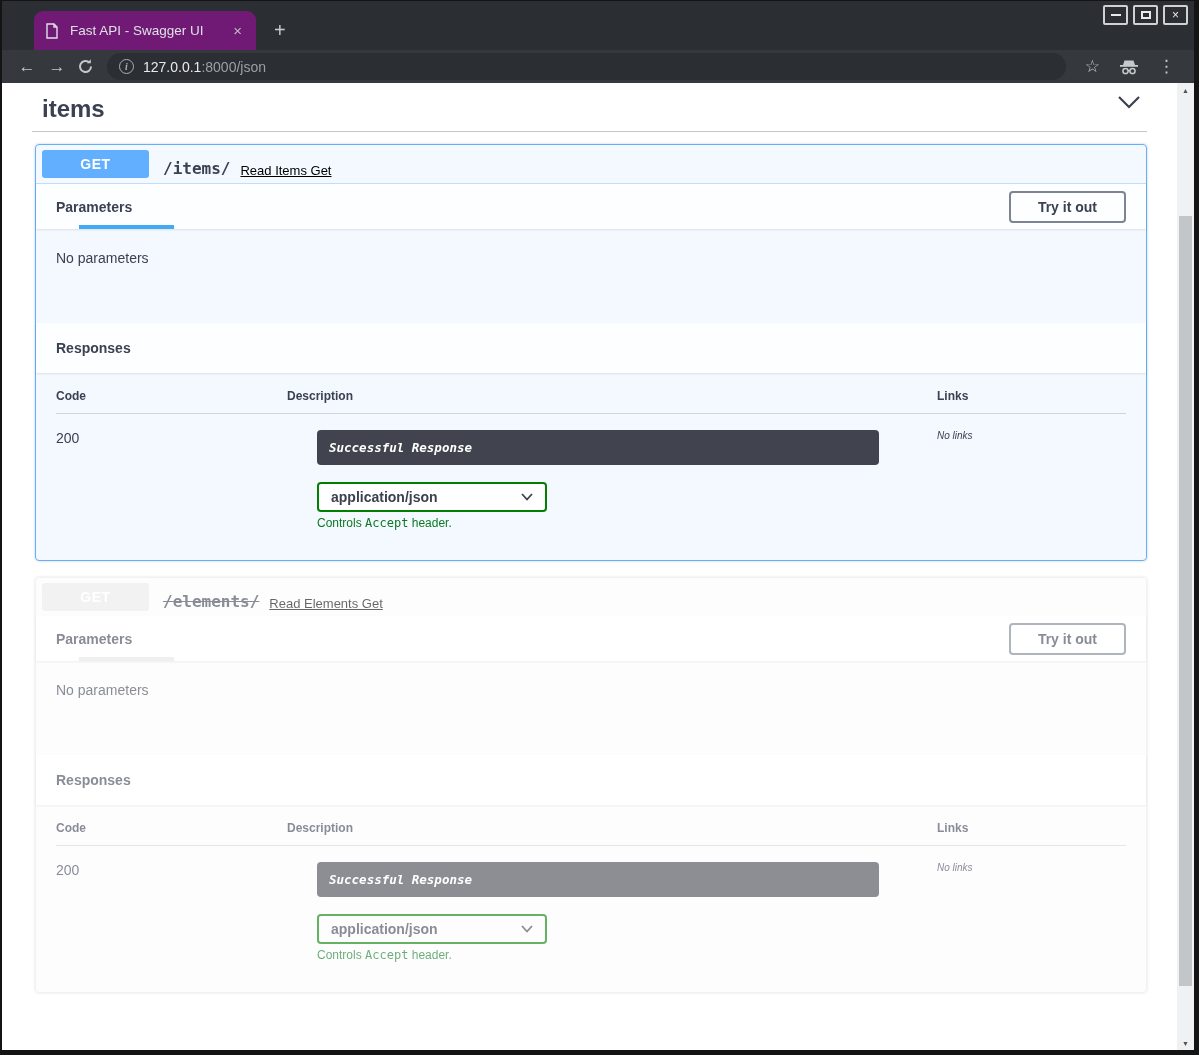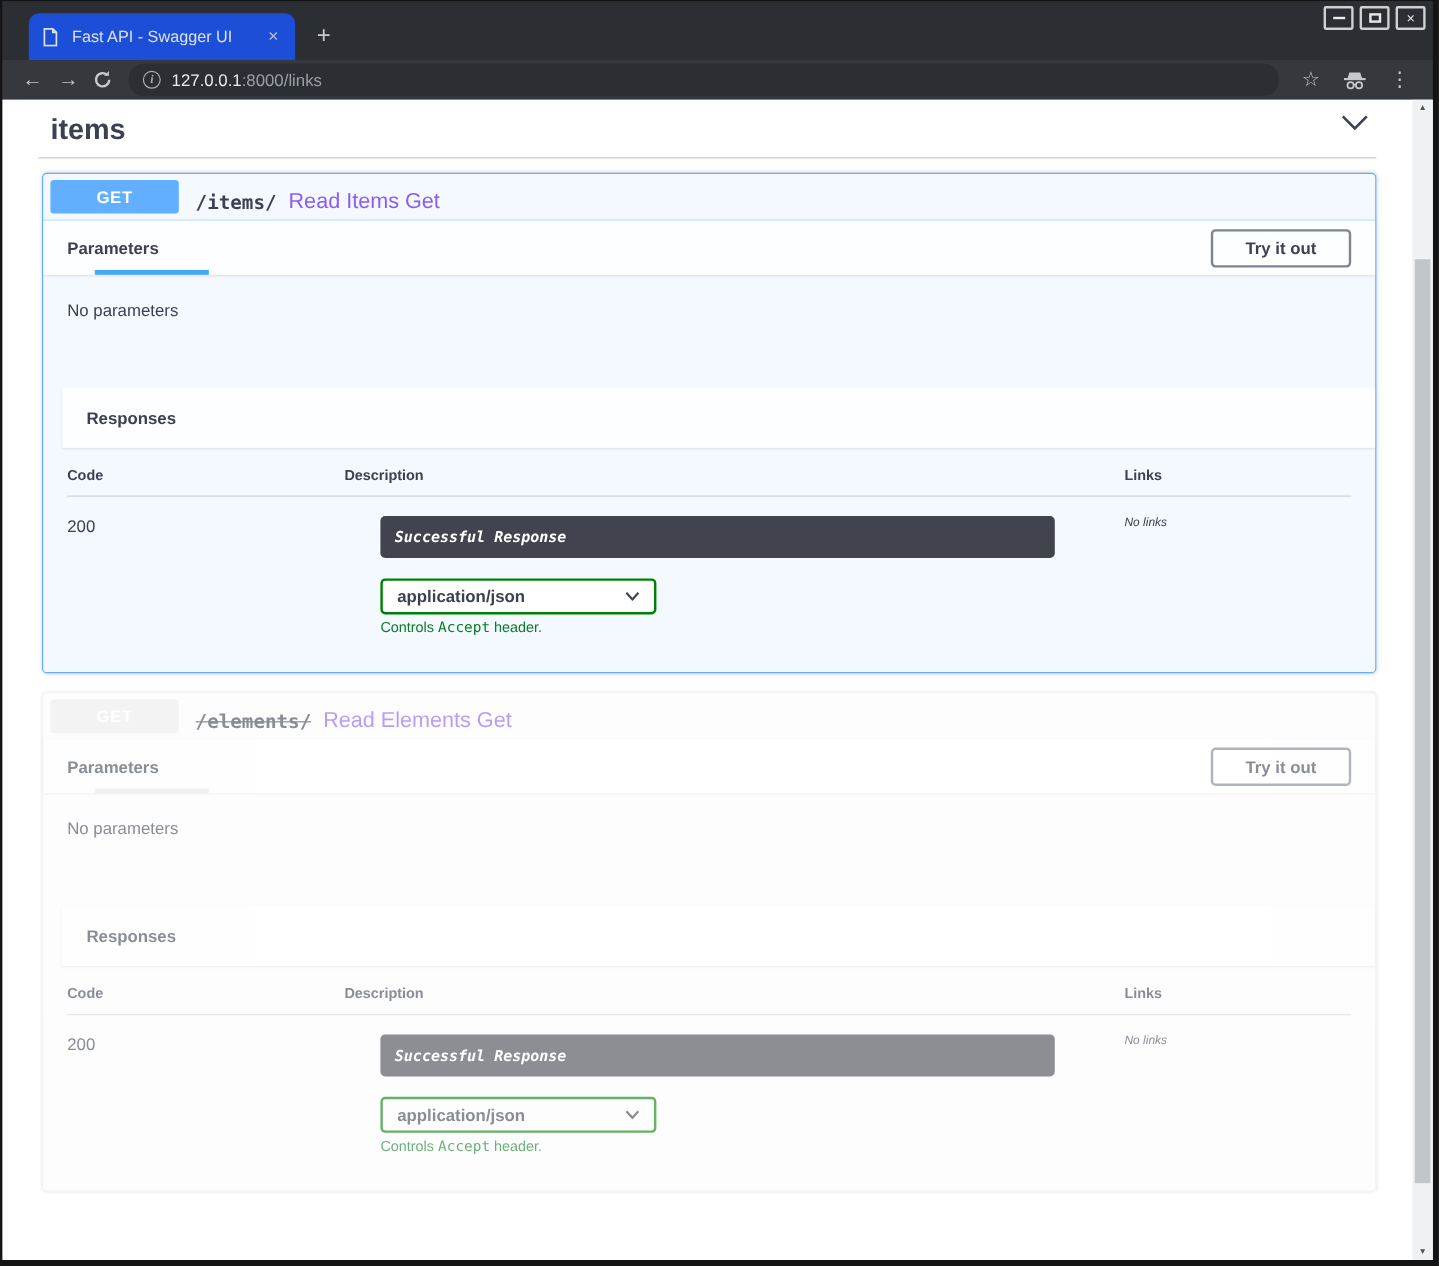--- a/index.html
+++ b/index.html
@@ -1,21 +1,21 @@
 <!DOCTYPE html>
 <html><head>
 <meta charset="utf-8">
 <style>
   * { margin: 0; padding: 0; box-sizing: border-box; }
   html,body { width: 1199px; height: 1055px; font-family: "Liberation Sans", sans-serif; background: #1a1a1a; }
   .window { width: 1199px; height: 1055px; border-left: 2px solid #141414; border-right: 5px solid #141414; border-bottom: 5px solid #141414; border-top: 1px solid #141414; display: flex; flex-direction: column; background: #2b2e32; }
 
   
   .titlebar { height: 49px; background: #2b2e32; position: relative; display: flex; align-items: flex-end; }
-  .tab { margin-left: 22px; width: 222px; height: 39px; background: #1d4ed8; border-radius: 9px 9px 0 0; display: flex; align-items: center; padding: 0 10px; color: #dde1e4; }
+  .tab { margin-left: 32px; width: 222px; height: 39px; background: #701a75; border-radius: 9px 9px 0 0; display: flex; align-items: center; padding: 0 10px; color: #dde1e4; }
   .tab-favicon { width: 16px; height: 16px; margin-right: 10px; flex: none; }
   .tab-title { font-size: 13.5px; flex: 1; white-space: nowrap; overflow: hidden; }
   .tab-close { color: #b9bdc1; font-size: 15px; padding: 0 4px; cursor: default; }
   .new-tab { color: #c7cace; font-size: 20px; margin-left: 18px; margin-bottom: 8px; }
   .win-controls { position: absolute; top: 4px; right: 6px; display: flex; gap: 5px; }
   .win-btn { width: 25px; height: 20px; border: 2px solid #cfd1d3; border-radius: 2px; display: flex; align-items: center; justify-content: center; color: #e8eaed; font-size: 12px; line-height: 1; background: transparent; }
   .win-btn .bar { width: 10px; height: 2px; background: #e8eaed; }
   .win-btn .box { width: 10px; height: 8px; border: 2px solid #e8eaed; }
 
   .toolbar { height: 33px; background: #35383c; display: flex; align-items: center; padding: 0 10px; }
@@ -38,32 +38,32 @@
 
   .opblock { margin: 12px 30px 16px 33px; border: 1px solid #61affe; border-radius: 4px; background: rgba(97,175,254,.08); box-shadow: 0 0 3px rgba(0,0,0,.19); }
   .opblock.deprecated { opacity: .6; border-color: #ebebeb; background: rgba(235,235,235,.18); }
 
   .op-summary { display: flex; align-items: flex-end; padding: 5px 6px; border-bottom: 1px solid rgba(97,175,254,.35); }
   .deprecated .op-summary { border-bottom: none; }
   .method-badge { width: 107px; padding: 6px 0; text-align: center; background: #61affe; color: #fff; font-weight: bold; font-size: 14px; border-radius: 3px; letter-spacing: .5px; }
   .deprecated .method-badge { background: #ebebeb; }
   .op-path { font-family: "DejaVu Sans Mono", monospace; font-weight: bold; font-size: 16px; color: #3b4151; margin: 0 10px 0 14px; }
   .deprecated .op-path { text-decoration: line-through; }
-  .op-desc { font-size: 18px; color: #8b5cf6; }
+  .op-desc { font-size: 13px; color: #000000; text-decoration: underline; }
 
   .op-warning { padding: 18px 20px 18px; font-size: 14px; font-weight: bold; color: #3b4151; }
 
   .section-strip { position: relative; display: flex; align-items: center; justify-content: space-between; padding: 0 20px; height: 45px; background: rgba(255,255,255,.8); box-shadow: 0 1px 2px rgba(0,0,0,.1); }
   .strip-label { font-size: 14px; font-weight: bold; color: #3b4151; }
   .tab-underline { position: absolute; left: 43px; bottom: 0; width: 95px; height: 4px; background: #42aaf5; }
   .deprecated .tab-underline { background: #e6e6e6; }
   .tryout-btn { border: 2px solid #7d8492; border-radius: 4px; background: transparent; color: #3b4151; font-weight: bold; font-size: 14px; padding: 6px 27px; font-family: "Liberation Sans", sans-serif; }
 
   .no-params { padding: 21px 20px 57px; font-size: 14px; }
-  .responses-strip { height: 50px; margin-left: 16px; }
+  .responses-strip { height: 50px; }
   .responses-body { padding: 16px 20px 30px; }
   .resp-grid { display: grid; grid-template-columns: 231px 1fr 189px; }
   .resp-head { font-size: 12px; font-weight: bold; padding-bottom: 10px; border-bottom: 1px solid rgba(59,65,81,.2); }
   .resp-row { padding-top: 16px; font-size: 14px; gap: 30px; }
   .resp-box { background: #41444e; border-radius: 4px; padding: 10px 12px; color: #fff; font-family: "DejaVu Sans Mono", monospace; font-style: italic; font-size: 12.5px; font-weight: bold; margin-right: 28px; }
   .media-select { margin-top: 17px; width: 230px; height: 30px; border: 2px solid #008000; border-radius: 4px; background: #fff; display: flex; align-items: center; justify-content: space-between; padding: 0 12px; font-size: 14px; font-weight: bold; color: #3b4151; }
   .deprecated .media-select { background: transparent; }
   .media-hint { margin-top: 4px; font-size: 12px; color: #0c7a22; }
   .media-hint .mono { font-family: "DejaVu Sans Mono", monospace; }
   .no-links { font-style: italic; font-size: 10px; color: #3b4151; }
@@ -103,21 +103,21 @@
   <div class="toolbar">
     <span class="nav-icon">←</span>
     <span class="nav-icon">→</span>
     <svg class="reload-svg" viewBox="0 0 17 17">
       <path d="M14 8.5 a5.5 5.5 0 1 1 -1.6 -3.9" fill="none" stroke="#c6c9cc" stroke-width="2"></path>
       <path d="M13.8 1.2 v4 h-4 z" fill="#c6c9cc"></path>
     </svg>
     <div class="urlbar">
       <span class="info-badge">i</span>
       <span class="url-host">127.0.0.1</span>
-        <span class="url-rest">:8000/links</span>
+        <span class="url-rest">:8000/json</span>
     </div>
     <span class="act-icon">☆</span>
     <svg class="incognito-svg" viewBox="0 0 22 16">
       <path d="M5 6 L6.5 1.5 h9 L17 6 z" fill="#c6c9cc"></path>
       <rect x="2" y="6" width="18" height="1.8" fill="#c6c9cc"></rect>
       <circle cx="7.5" cy="12" r="2.6" fill="none" stroke="#c6c9cc" stroke-width="1.5"></circle>
       <circle cx="14.5" cy="12" r="2.6" fill="none" stroke="#c6c9cc" stroke-width="1.5"></circle>
       <path d="M10 12 q1 -1 2 0" fill="none" stroke="#c6c9cc" stroke-width="1.2"></path>
     </svg>
     <span class="act-icon">⋮</span>

